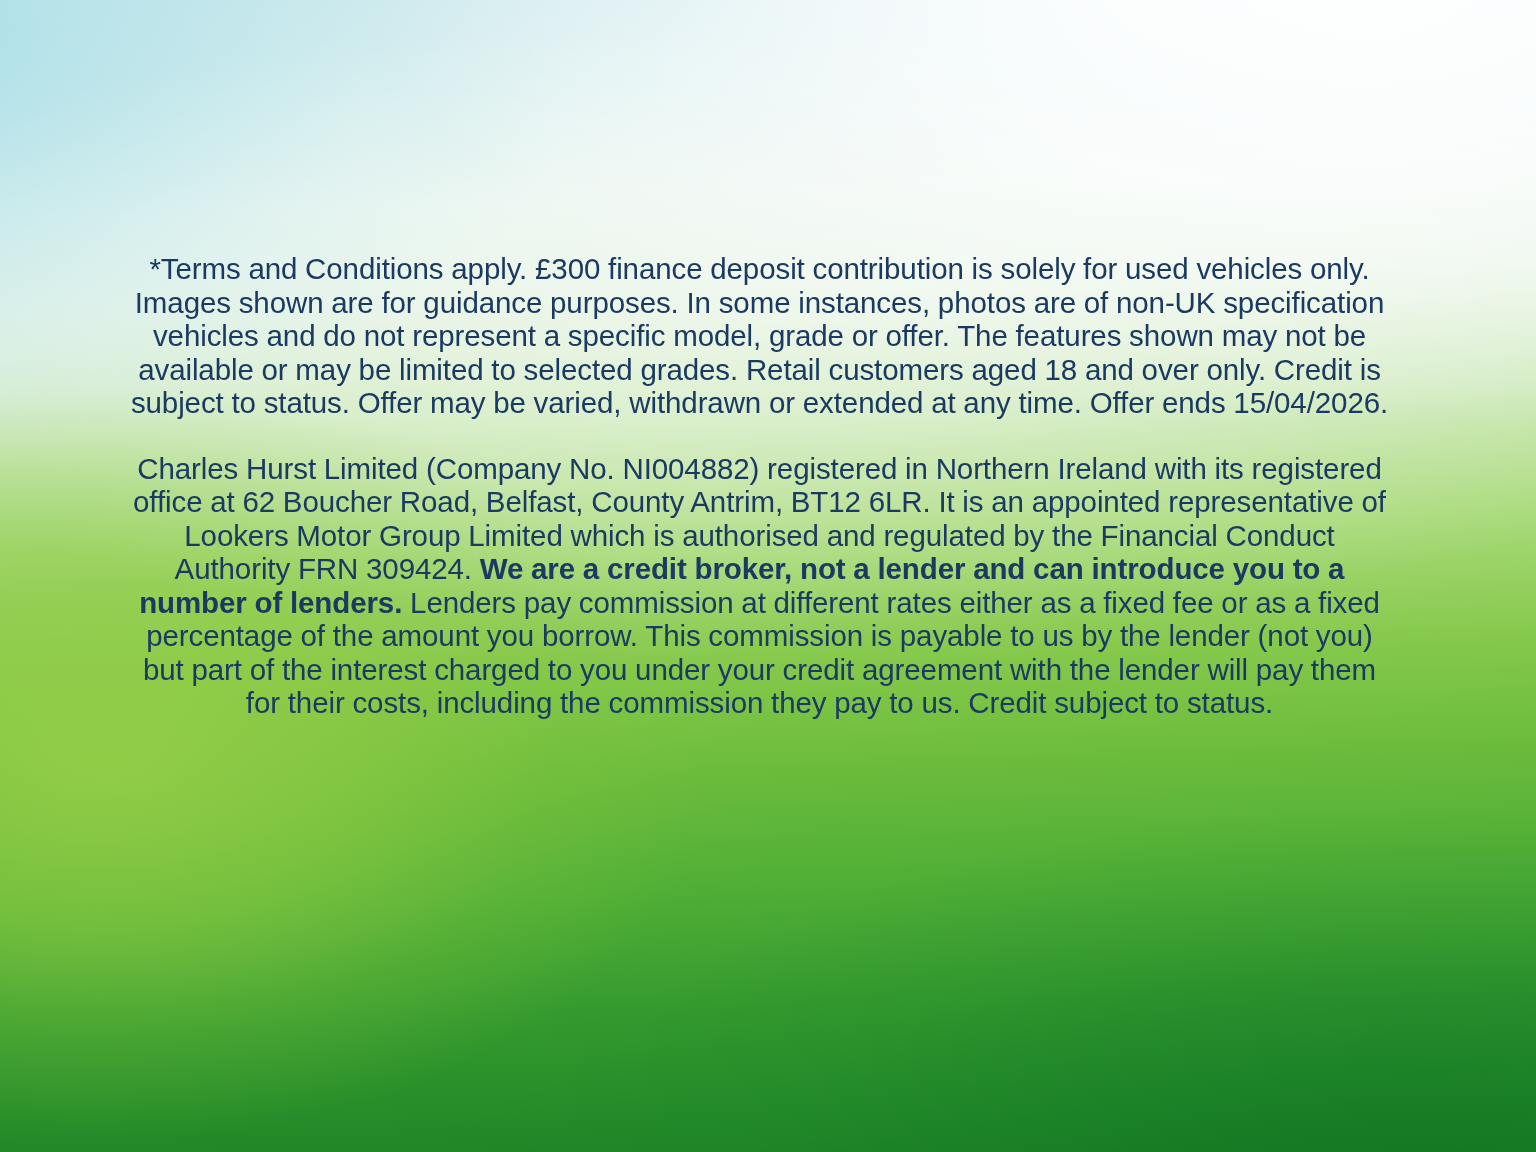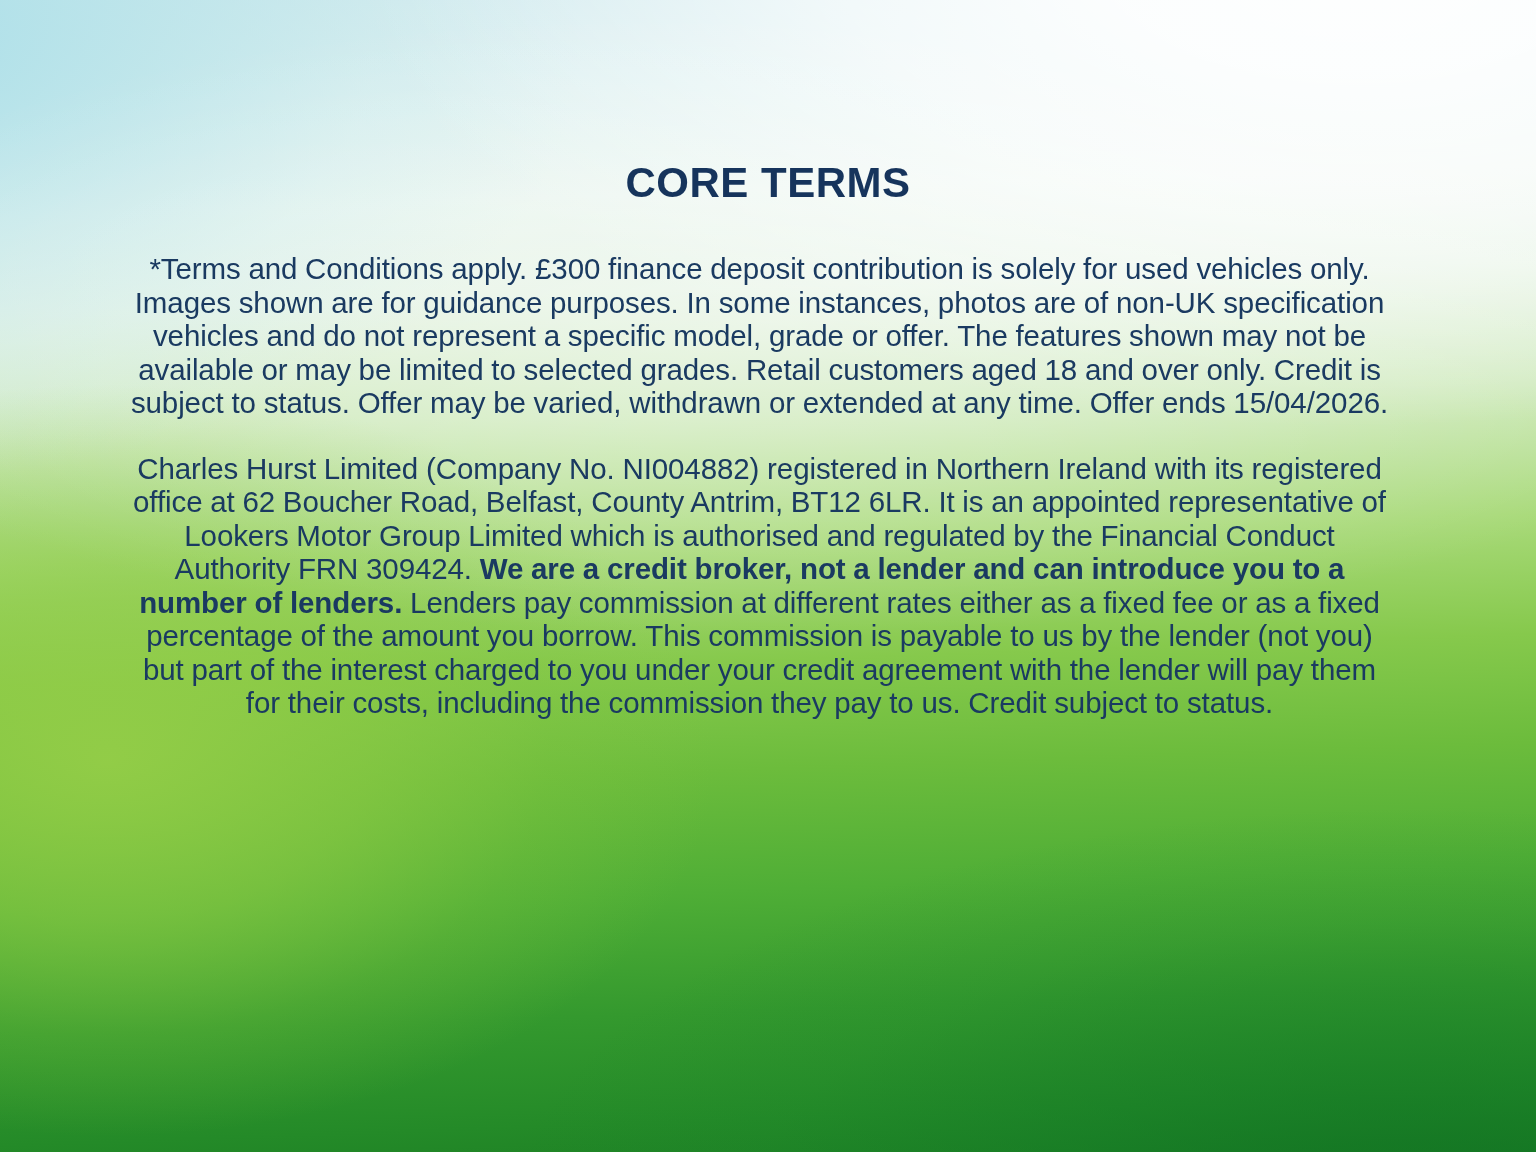--- a/index.html
+++ b/index.html
@@ -146,21 +146,20 @@
 
   <div class="bg-layer bg-base"></div>
   <div class="bg-layer bg-cyan"></div>
   <div class="bg-layer bg-topwhite"></div>
   <div class="bg-layer bg-lime"></div>
   <div class="bg-layer bg-deep"></div>
   <div class="bg-layer bg-soft"></div>
 
   <div id="content">
 
-    <h1 class="slide-title">CORE TERMS</h1>
 
     <div class="body-block">
       <p class="para"><span>*Terms and Conditions apply. £300 finance deposit contribution is solely for used vehicles only. Images shown are for guidance purposes. In some instances, photos are of non-UK specification vehicles and do not represent a specific model, grade or offer. The features shown may not be available or may be limited to selected grades. Retail customers aged 18 and over only. Credit is subject to status. Offer may be varied, withdrawn or extended at any time. Offer ends 15/04/2026.</span></p>
       <p class="para"><span>Charles Hurst Limited (Company No. NI004882) registered in Northern Ireland with its registered office at 62 Boucher Road, Belfast, County Antrim, BT12 6LR. It is an appointed representative of Lookers Motor Group Limited which is authorised and regulated by the Financial Conduct Authority FRN 309424. </span><span class="bold"> We are a credit broker, not a lender and can introduce you to a number of lenders.</span><span> Lenders pay commission at different rates either as a fixed fee or as a fixed percentage of the amount you borrow. This commission is payable to us by the lender (not you) but part of the interest charged to you under your credit agreement with the lender will pay them for their costs, including the commission they pay to us. Credit subject to status.</span></p>
     </div>
 
   </div>
 </div>
 
 </body></html>

